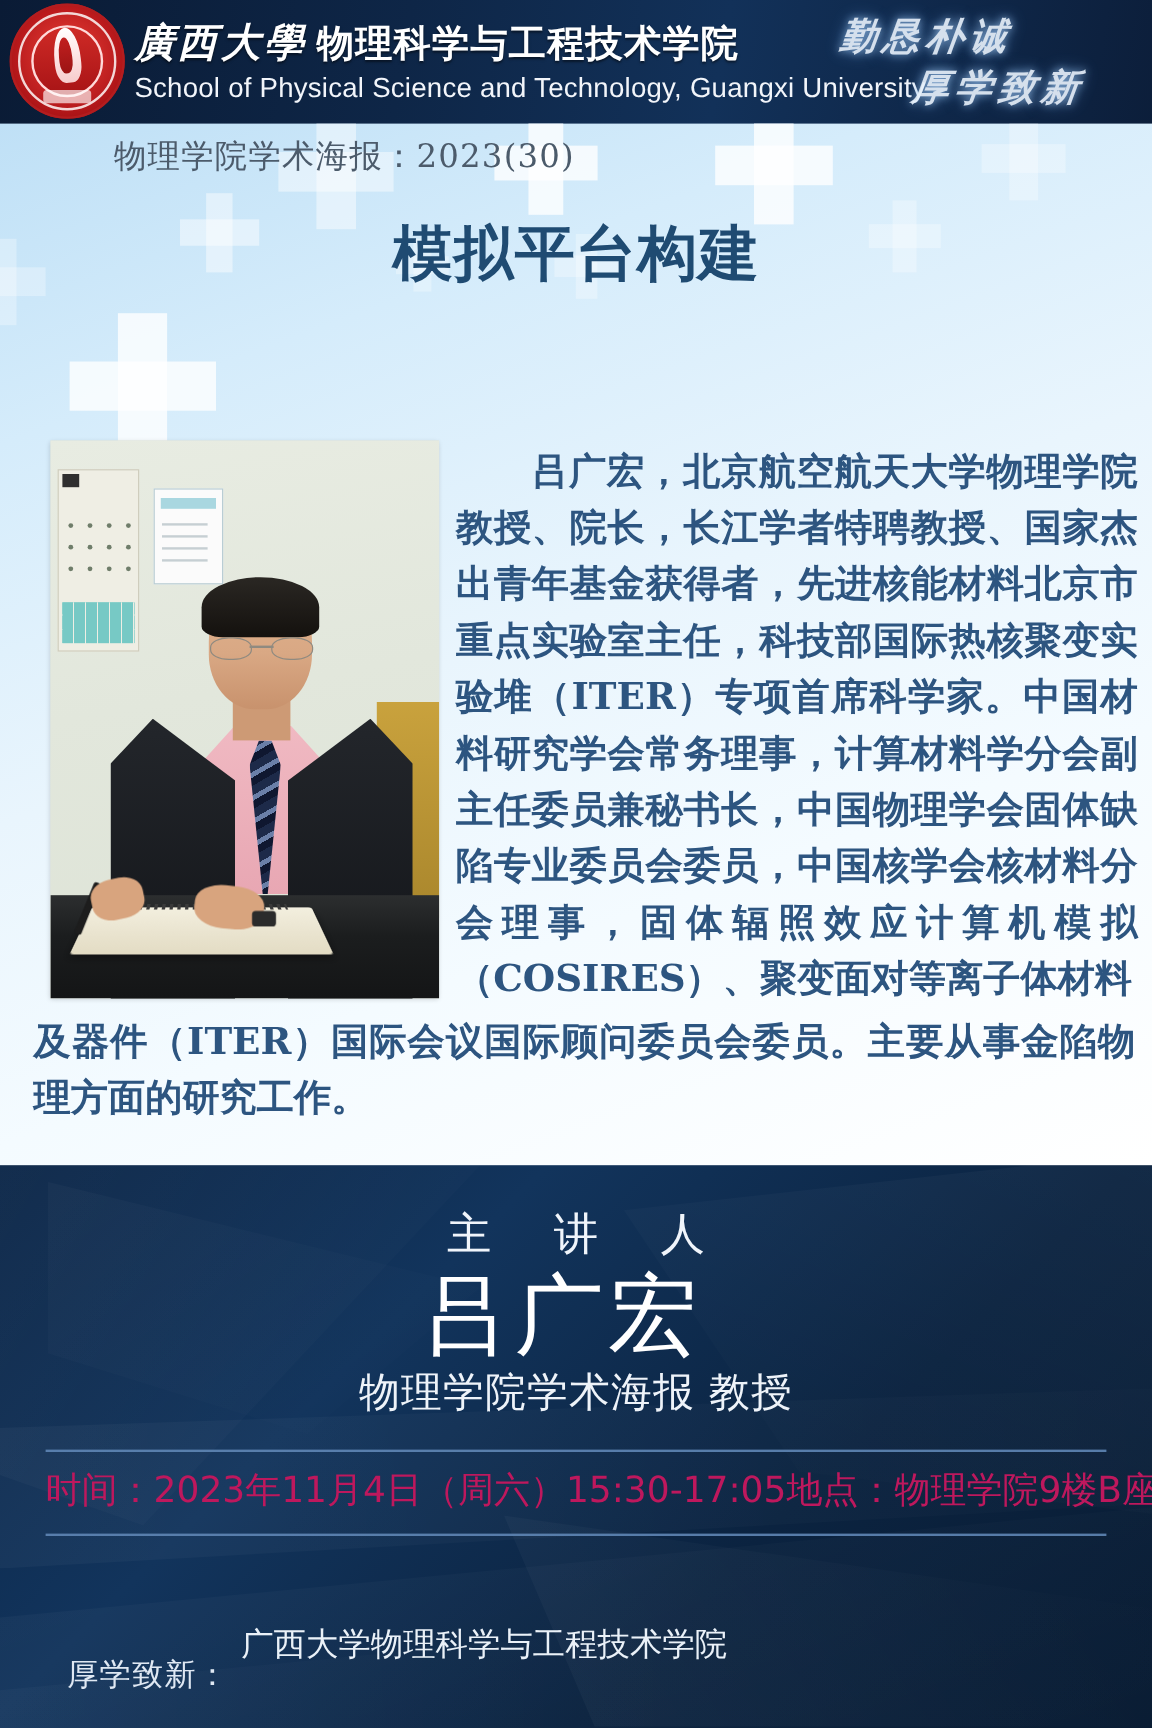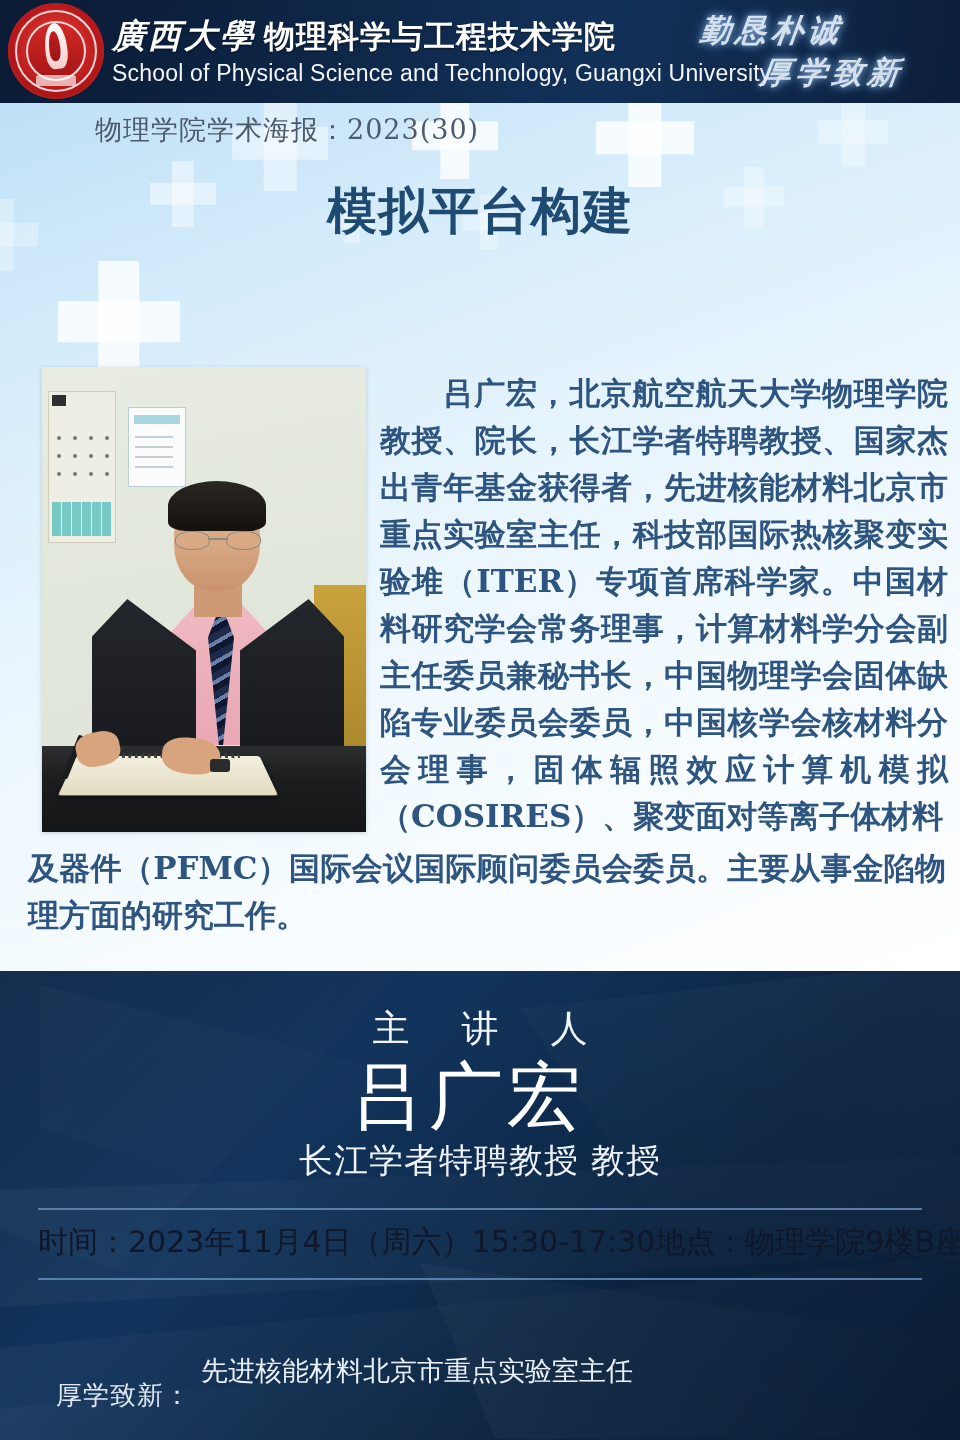--- a/index.html
+++ b/index.html
@@ -289,21 +289,21 @@
   }
 
   .rule{position:absolute;left:38px;width:884px;height:2px;background:#5f86b5;opacity:.9;}
   .rule.top{top:1208px;}
   .rule.bot{top:1278px;}
 
   .when-where{
     position:absolute;left:38px;top:1222px;width:884px;
     display:flex;align-items:center;
     font-family:"DejaVu Sans","Liberation Sans",sans-serif;
-    font-size:30px;color:#0f172a;white-space:nowrap;
+    font-size:30px;color:#be185d;white-space:nowrap;
   }
   .when-where .gap{width:38px;}
 
   .hosts{
     position:absolute;left:56px;top:1352px;display:flex;align-items:flex-start;
     font-family:"DejaVu Sans","Liberation Sans",sans-serif;
     font-size:26px;color:#dfe8f3;
   }
   .hosts .label{padding-top:26px;letter-spacing:1px;}
   .hosts .vals{margin-left:10px;}
@@ -438,47 +438,47 @@
     </div>
     <div class="desk"></div>
     <div class="book"></div>
     <div class="pen"></div>
     <div class="handL"></div>
     <div class="handR"></div>
     <div class="watch"></div>
   </div>
 
   <div class="bio"><span class="ind"></span><span>吕广宏，北京航空航天大学物理学院教授、院长，长江学者特聘教授、国家杰出青年基金获得者，先进核能材料北京市重点实验室主任，科技部国际热核聚变实验堆（ITER）专项首席科学家。中国材料研究学会常务理事，计算材料学分会副主任委员兼秘书长，中国物理学会固体缺陷专业委员会委员，中国核学会核材料分会理事，固体辐照效应计算机模拟（COSIRES）、聚变面对等离子体材料</span></div>
-  <div class="bio2">及器件（PFMC）国际会议国际顾问委员会委员。主要从事金陷物理方面的研究工作。</div>
+  <div class="bio2">及器件（ITER）国际会议国际顾问委员会委员。主要从事金陷物理方面的研究工作。</div>
 
   <div class="lower">
     <div class="fc f1"></div>
     <div class="fc f2"></div>
     <div class="fc f3"></div>
     <div class="fc f4"></div>
     <div class="fc f5"></div>
     <div class="fc f6"></div>
     <div class="fc f7"></div>
   </div>
 
   <div class="sp-label">主讲人</div>
   <div class="sp-name">吕广宏</div>
-  <div class="sp-aff">长江学者特聘教授 教授</div>
+  <div class="sp-aff">物理学院学术海报 教授</div>
 
   <div class="rule top"></div>
   <div class="rule bot"></div>
 
   <div class="when-where">
     <span>时间：</span>
-    <span>2023年11月4日（周六）15:30-17:30</span>
+    <span>2023年11月4日（周六）15:30-17:05</span>
     <span class="gap"></span>
     <span>地点：</span>
     <span>物理学院9楼B座天象馆</span>
   </div>
 
   <div class="hosts">
     <span class="label">厚学致新：</span>
     <span class="vals">
-      <div>先进核能材料北京市重点实验室主任</div>
+      <div>广西大学物理科学与工程技术学院</div>
     </span>
   </div>
 
 </div>
 
 </body></html>

